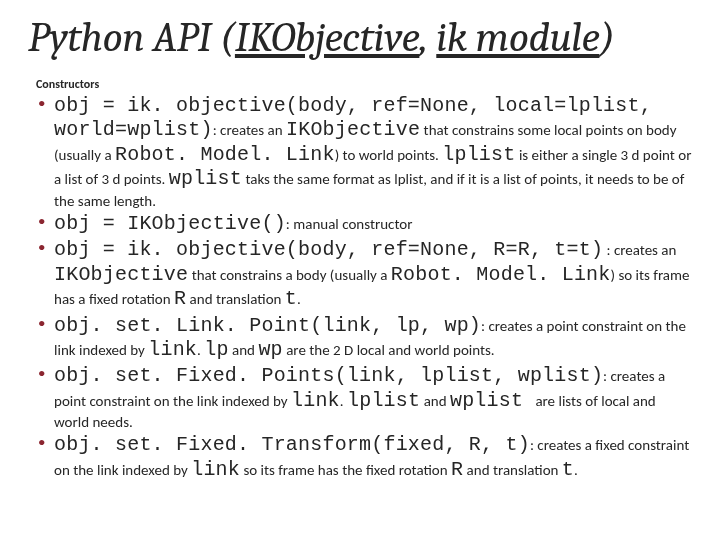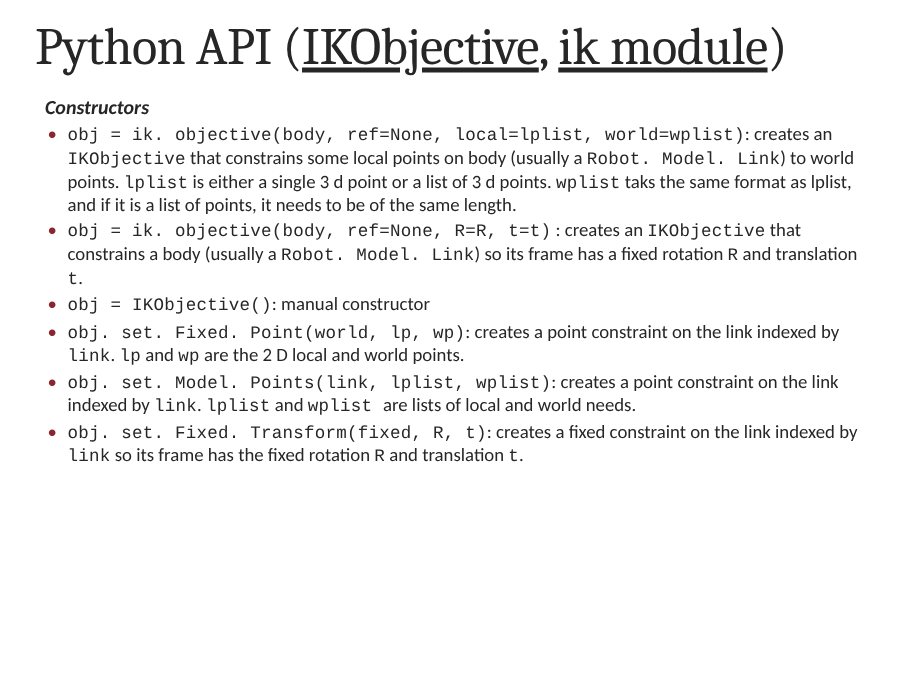--- a/index.html
+++ b/index.html
@@ -11,31 +11,31 @@
     font-family: Cambria, Georgia, "Times New Roman", serif;
     color: #262626;
     padding: 14px 28px 18px 28px;
     line-height: 1.15;
   }
   .title {
     font-size: 42px;
     font-weight: 400;
     margin: 0 0 16px 0;
     letter-spacing: -0.5px;
+    font-style: italic;
   }
   .title .link {
     color: #262626;
     text-decoration: underline;
   }
   .subhead {
-    font-size: 16px;
+    font-size: 12px;
     font-weight: bold;
     font-family: Calibri, Arial, sans-serif;
     margin: 0 0 2px 8px;
-    font-style: italic;
   }
   ul.items {
     list-style: none;
     margin: 0;
     padding: 0 0 0 8px;
     font-family: Calibri, Arial, sans-serif;
     font-size: 15px;
     line-height: 1.22;
   }
   ul.items > li {
@@ -46,45 +46,45 @@
   ul.items > li::before {
     content: "•";
     position: absolute;
     left: 2px;
     top: 0;
     color: #8b2630;
     font-size: 15px;
   }
   code {
     font-family: "Courier New", Courier, monospace;
-    font-size: 14px;
+    font-size: 20px;
     letter-spacing: 0.2px;
   }
 </style>
 </head>
 <body>
 
 <h1 class="title">
   <span>Python API (</span><span class="link">IKObjective</span><span>, </span><span class="link">ik module</span><span>)</span>
 </h1>
 
 <div class="subhead">Constructors</div>
 
 <ul class="items">
   <li>
     <code>obj = ik. objective(body, ref=None, local=lplist, world=wplist)</code><span>: creates an </span><code>IKObjective</code><span> that constrains some local points on body (usually a </span><code>Robot. Model. Link</code><span>) to world points. </span><code>lplist</code><span> is either a single 3 d point or a list of 3 d points. </span><code>wplist</code><span> taks the same format as lplist, and if it is a list of points, it needs to be of the same length.</span>
   </li>
   <li>
+    <code>obj = IKObjective()</code><span>: manual constructor</span>
+  </li>
+  <li>
     <code>obj = ik. objective(body, ref=None, R=R, t=t)</code><span> : creates an </span><code>IKObjective</code><span> that constrains a body (usually a </span><code>Robot. Model. Link</code><span>) so its frame has a fixed rotation </span><code>R</code><span> and translation </span><code>t</code><span>.</span>
   </li>
   <li>
-    <code>obj = IKObjective()</code><span>: manual constructor</span>
+    <code>obj. set. Link. Point(link, lp, wp)</code><span>: creates a point constraint on the link indexed by </span><code>link</code><span>. </span><code>lp</code><span> and </span><code>wp</code><span> are the 2 D local and world points.</span>
   </li>
   <li>
-    <code>obj. set. Fixed. Point(world, lp, wp)</code><span>: creates a point constraint on the link indexed by </span><code>link</code><span>. </span><code>lp</code><span> and </span><code>wp</code><span> are the 2 D local and world points.</span>
-  </li>
-  <li>
-    <code>obj. set. Model. Points(link, lplist, wplist)</code><span>: creates a point constraint on the link indexed by </span><code>link</code><span>. </span><code>lplist</code><span> and </span><code>wplist </code><span> are lists of local and world needs.</span>
+    <code>obj. set. Fixed. Points(link, lplist, wplist)</code><span>: creates a point constraint on the link indexed by </span><code>link</code><span>. </span><code>lplist</code><span> and </span><code>wplist </code><span> are lists of local and world needs.</span>
   </li>
   <li>
     <code>obj. set. Fixed. Transform(fixed, R, t)</code><span>: creates a fixed constraint on the link indexed by </span><code>link</code><span> so its frame has the fixed rotation </span><code>R</code><span> and translation </span><code>t</code><span>.</span>
   </li>
 </ul>
 
 </body></html>

